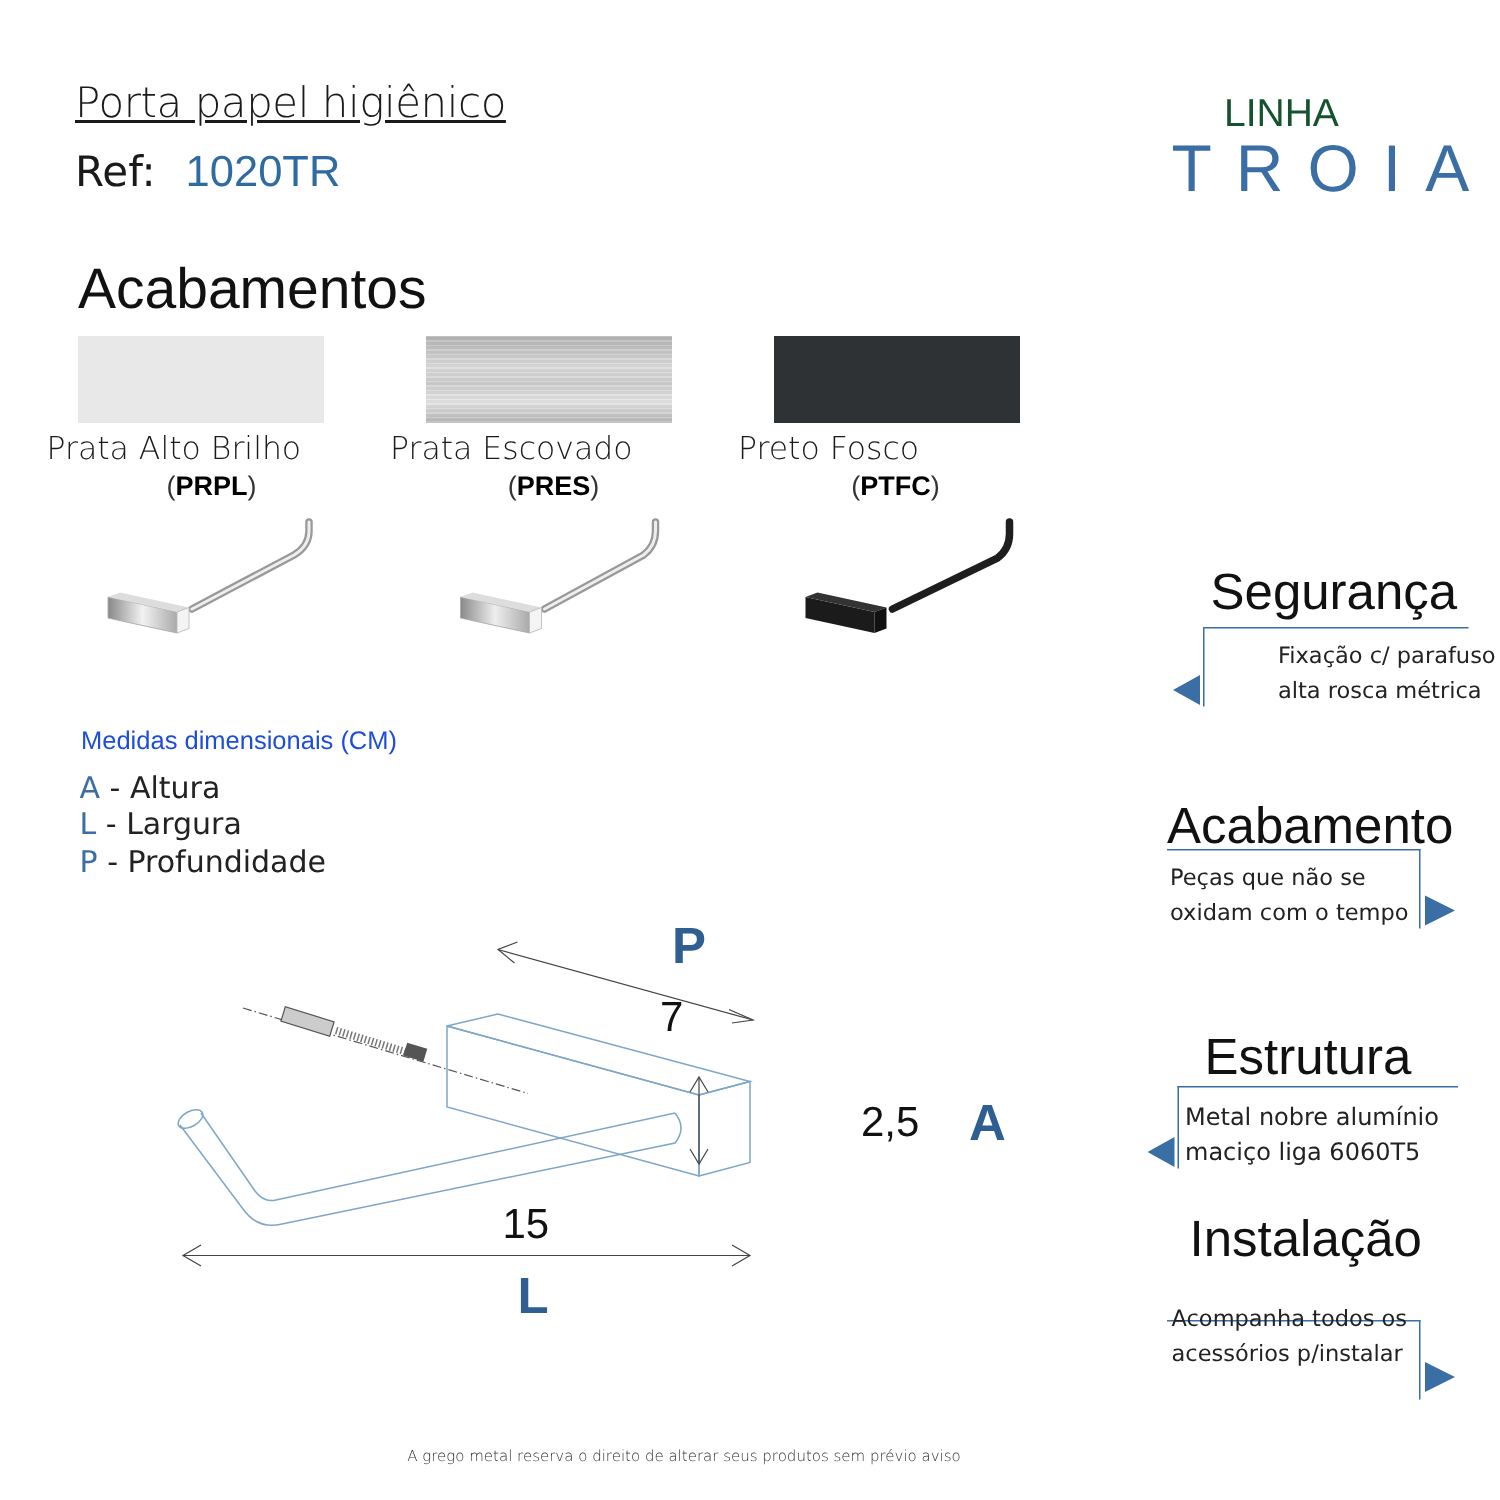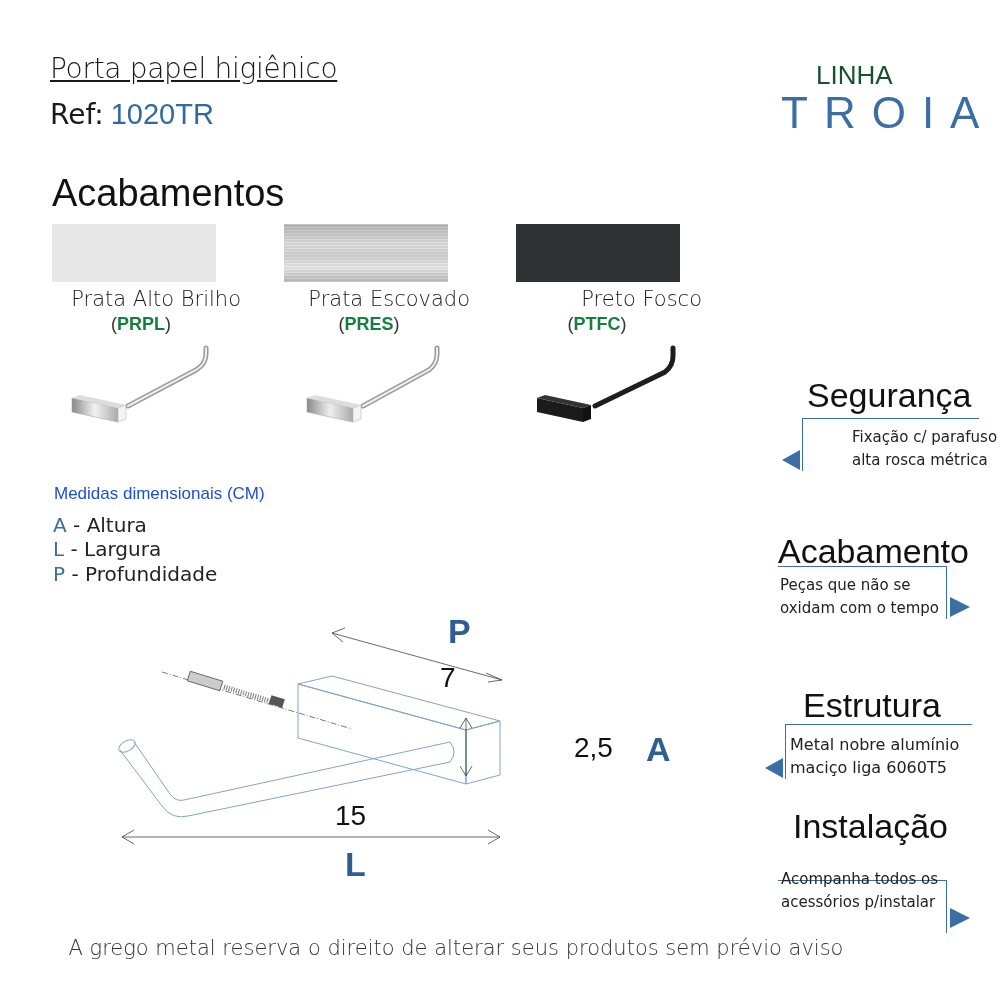--- a/index.html
+++ b/index.html
@@ -1,40 +1,40 @@
 <!DOCTYPE html>
 <html><head>
 <meta charset="utf-8">
 <style>
   html, body { margin: 0; padding: 0; background: #ffffff; }
   body { width: 1000px; height: 1000px; position: relative; overflow: hidden; font-family: "Liberation Sans", sans-serif; color: #111; }
   .abs { position: absolute; }
   .title { left: 50px; top: 52px; font-size: 28px; font-family: "DejaVu Sans", sans-serif; font-weight: 300; color: #1a1a1a; letter-spacing: -0.3px; text-decoration: underline; }
   .ref { left: 50px; top: 98px; font-size: 28px; font-family: "DejaVu Sans", sans-serif; color: #1a1a1a; }
-  .ref .code { color: #2f6aa3; font-family: "Liberation Sans", sans-serif; font-size: 29px; margin-left: 7px; }
+  .ref .code { color: #2f6aa3; font-family: "Liberation Sans", sans-serif; font-size: 29px; margin-left: 20px; }
   .linha { left: 772px; top: 60px; font-size: 26px; font-family: Liberation Sans, sans-serif; color: #14532d; margin-left: 44px; }
   .troia { left: 770px; top: 88px; font-size: 44px; font-family: "Liberation Sans", sans-serif; color: #3b6ea5; letter-spacing: 16px; margin-left: 11px; }
   .acab-title { left: 52px; top: 172px; font-size: 38px; font-family: "Liberation Sans", sans-serif; color: #111; }
 
   .swatch { top: 224px; width: 164px; height: 58px; }
   .sw1 { left: 52px; background: #e8e8e8; }
   .sw2 { left: 284px; background: linear-gradient(180deg, #b5b5b5 0%, #dcdcdc 35%, #cfcfcf 55%, #e6e6e6 75%, #b9b9b9 100%); }
   .sw2::after { content:""; position:absolute; inset:0; background: repeating-linear-gradient(180deg, rgba(255,255,255,0.15) 0 1px, rgba(0,0,0,0.04) 1px 3px); }
   .sw3 { left: 516px; background: #2e3234; }
-  .finish-name { top: 287px; width: 210px; text-align: right; font-size: 21px; font-family: "DejaVu Sans", sans-serif; font-weight: 300; color: #1a1a1a; }
+  .finish-name { top: 287px; width: 210px; text-align: left; font-size: 21px; font-family: "DejaVu Sans", sans-serif; font-weight: 300; color: #1a1a1a; }
   .finish-code { top: 314px; width: 210px; text-align: center; font-size: 18px; color: #333; }
-  .finish-code b { color: #15803d; }
+  .finish-code b { color: #000000; }
 
   .med-title { left: 54px; top: 484px; font-size: 17px; color: #1d4ed8; }
   .legend { left: 53px; font-size: 20px; font-family: "DejaVu Sans", sans-serif; color: #222; }
   .legend .k { color: #3b6ea5; }
 
   .feat-title { font-size: 34px; font-family: "Liberation Sans", sans-serif; color: #111; }
   .feat-text { font-size: 15px; font-family: "DejaVu Sans", sans-serif; color: #222; line-height: 23px; }
-  .footer { left: 0; width: 912px; top: 936px; text-align: center; font-size: 21px; font-family: "DejaVu Sans", sans-serif; font-weight: 300; color: #333; }
+  .footer { left: 0; width: 912px; top: 966px; text-align: center; font-size: 10px; font-family: "DejaVu Sans", sans-serif; font-weight: 300; color: #333; }
 </style>
 </head>
 <body>
 
 <div class="abs title">Porta papel higiênico</div>
 <div class="abs ref"><span>Ref:</span><span class="code">1020TR</span></div>
 <div class="abs linha">LINHA</div>
 <div class="abs troia">TROIA</div>
 
 <div class="abs acab-title">Acabamentos</div>

